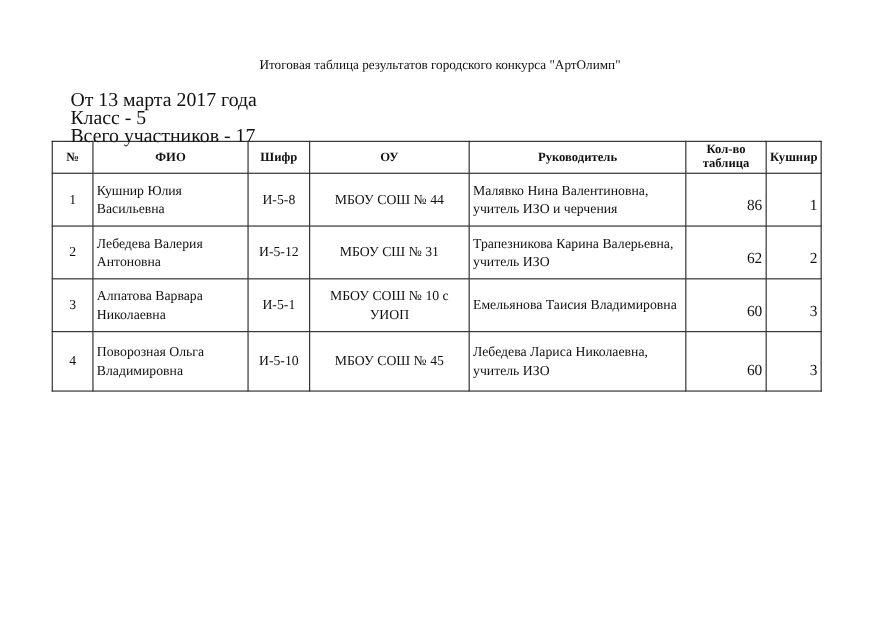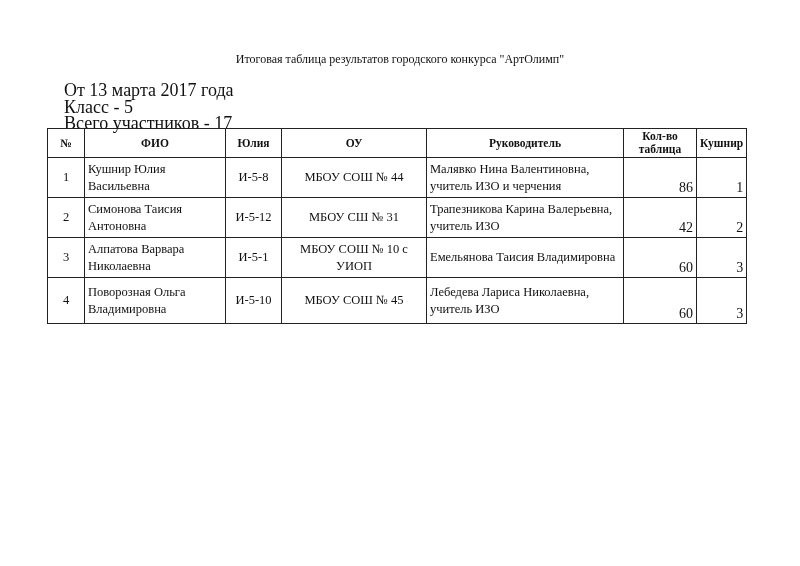--- a/index.html
+++ b/index.html
@@ -4,21 +4,21 @@
 <style>
   html, body { margin:0; padding:0; background:#fff; }
   body { width:800px; height:566px; position:relative; font-family:"Liberation Serif", serif; color:#111; overflow:hidden; }
   .title { position:absolute; left:0; width:800px; top:52px; text-align:center; font-size:12px; }
   .meta { position:absolute; left:64px; font-size:18px; }
   table { position:absolute; left:47px; top:128px; border-collapse:collapse; font-size:12.5px; }
   td, th { border:1.5px solid #222; padding:0 3px; }
   th { font-weight:bold; font-size:11.5px; height:28px; text-align:center; line-height:13px; }
   td { height:38px; line-height:17px; vertical-align:middle; }
   td.c { text-align:center; }
-  td.num { text-align:right; vertical-align:bottom; font-size:14px; padding-bottom:1px; }
+  td.num { text-align:right; vertical-align:bottom; font-size:14px; padding-bottom:9px; }
   tr.last td { height:44px; }
 </style>
 </head>
 <body>
 
 <div class="title">Итоговая таблица результатов городского конкурса "АртОлимп"</div>
 <div class="meta" style="top:80px">От 13 марта 2017 года</div>
 <div class="meta" style="top:97px">Класс - 5</div>
 <div class="meta" style="top:113px">Всего участников - 17</div>
 
@@ -29,42 +29,42 @@
       <col style="width:56px">
       <col style="width:145px">
     <col style="width:197px">
       <col style="width:73px">
       <col style="width:49px">
   </colgroup>
   <tbody>
       <tr>
     <th>№</th>
     <th>ФИО</th>
-    <th>Юлия</th>
+    <th>Шифр</th>
     <th>ОУ</th>
     <th>Руководитель</th>
     <th>Кол-во таблица</th>
     <th>Кушнир</th>
   </tr>
   <tr>
     <td class="c">1</td>
     <td>Кушнир Юлия Васильевна</td>
     <td class="c">И-5-8</td>
     <td class="c">МБОУ СОШ № 44</td>
     <td>Малявко Нина Валентиновна, учитель ИЗО и черчения</td>
     <td class="num">86</td>
     <td class="num">1</td>
   </tr>
   <tr>
     <td class="c">2</td>
-    <td>Симонова Таисия Антоновна</td>
+    <td>Лебедева Валерия Антоновна</td>
     <td class="c">И-5-12</td>
     <td class="c">МБОУ СШ № 31</td>
     <td>Трапезникова Карина Валерьевна, учитель ИЗО</td>
-    <td class="num">42</td>
+    <td class="num">62</td>
     <td class="num">2</td>
   </tr>
   <tr>
     <td class="c">3</td>
     <td>Алпатова Варвара Николаевна</td>
     <td class="c">И-5-1</td>
     <td class="c">МБОУ СОШ № 10 с УИОП</td>
     <td>Емельянова Таисия Владимировна</td>
     <td class="num">60</td>
     <td class="num">3</td>

